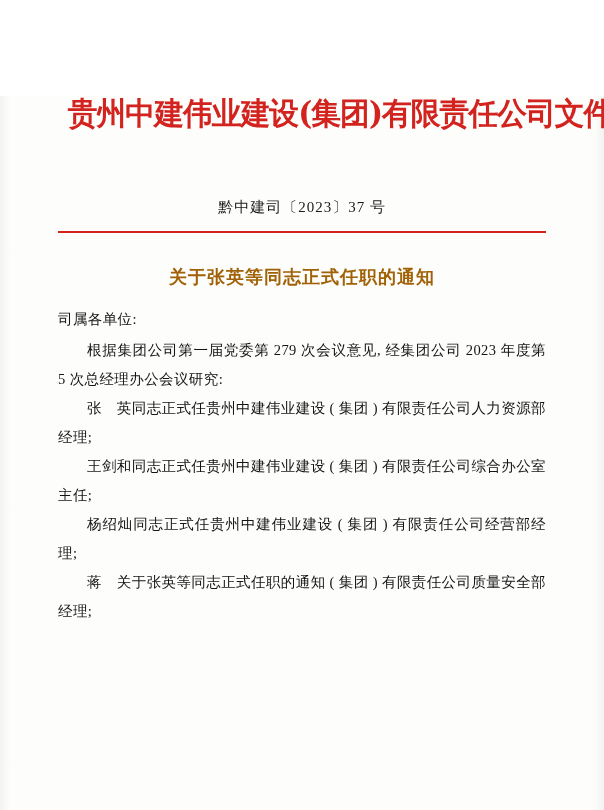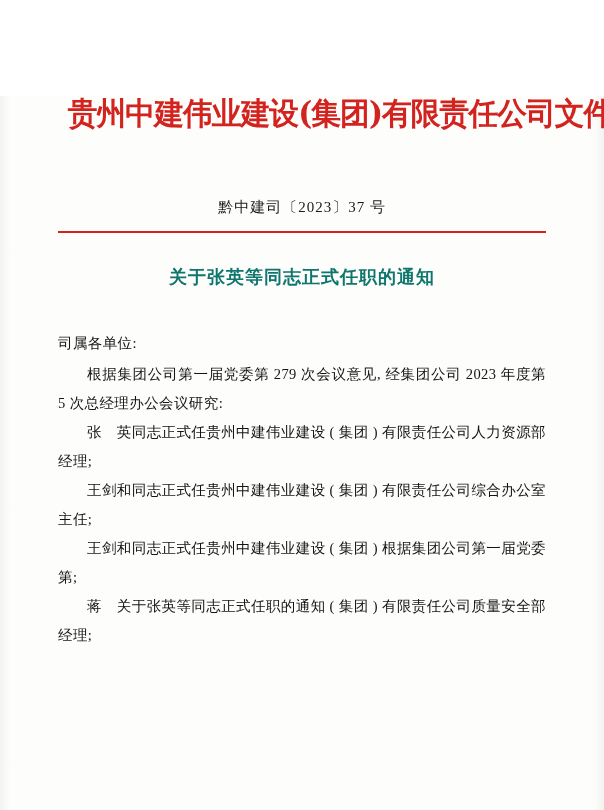--- a/index.html
+++ b/index.html
@@ -49,25 +49,25 @@
     background: #d2231f;
     width: 100%;
   }
   
   .doctitle {
     margin-top: 32px;
     text-align: center;
     font-size: 18px;
     font-weight: 700;
     letter-spacing: 1px;
-    color: #0f766e;
+    color: #a16207;
   }
   
   .body-block {
-    margin-top: 40px;
+    margin-top: 16px;
     font-size: 14.5px;
     line-height: 2.0;
     color: #141414;
     letter-spacing: 0.4px;
   }
   .salutation {
     text-align: left;
     margin-bottom: 2px;
   }
   .para {
@@ -104,18 +104,18 @@
 
   <div class="body-block">
     <div class="salutation">司属各单位:</div>
 
     <p class="para">根据集团公司第一届党委第 279 次会议意见, 经集团公司 2023 年度第 5 次总经理办公会议研究:</p>
 
     <p class="para">张　英同志正式任贵州中建伟业建设 ( 集团 ) 有限责任公司人力资源部经理;</p>
 
     <p class="para">王剑和同志正式任贵州中建伟业建设 ( 集团 ) 有限责任公司综合办公室主任;</p>
 
-    <p class="para">王剑和同志正式任贵州中建伟业建设 ( 集团 ) 根据集团公司第一届党委第;</p>
+    <p class="para">杨绍灿同志正式任贵州中建伟业建设 ( 集团 ) 有限责任公司经营部经理;</p>
 
     <p class="para">蒋　关于张英等同志正式任职的通知 ( 集团 ) 有限责任公司质量安全部经理;</p>
   </div>
 
 </div>
 
 </body></html>

